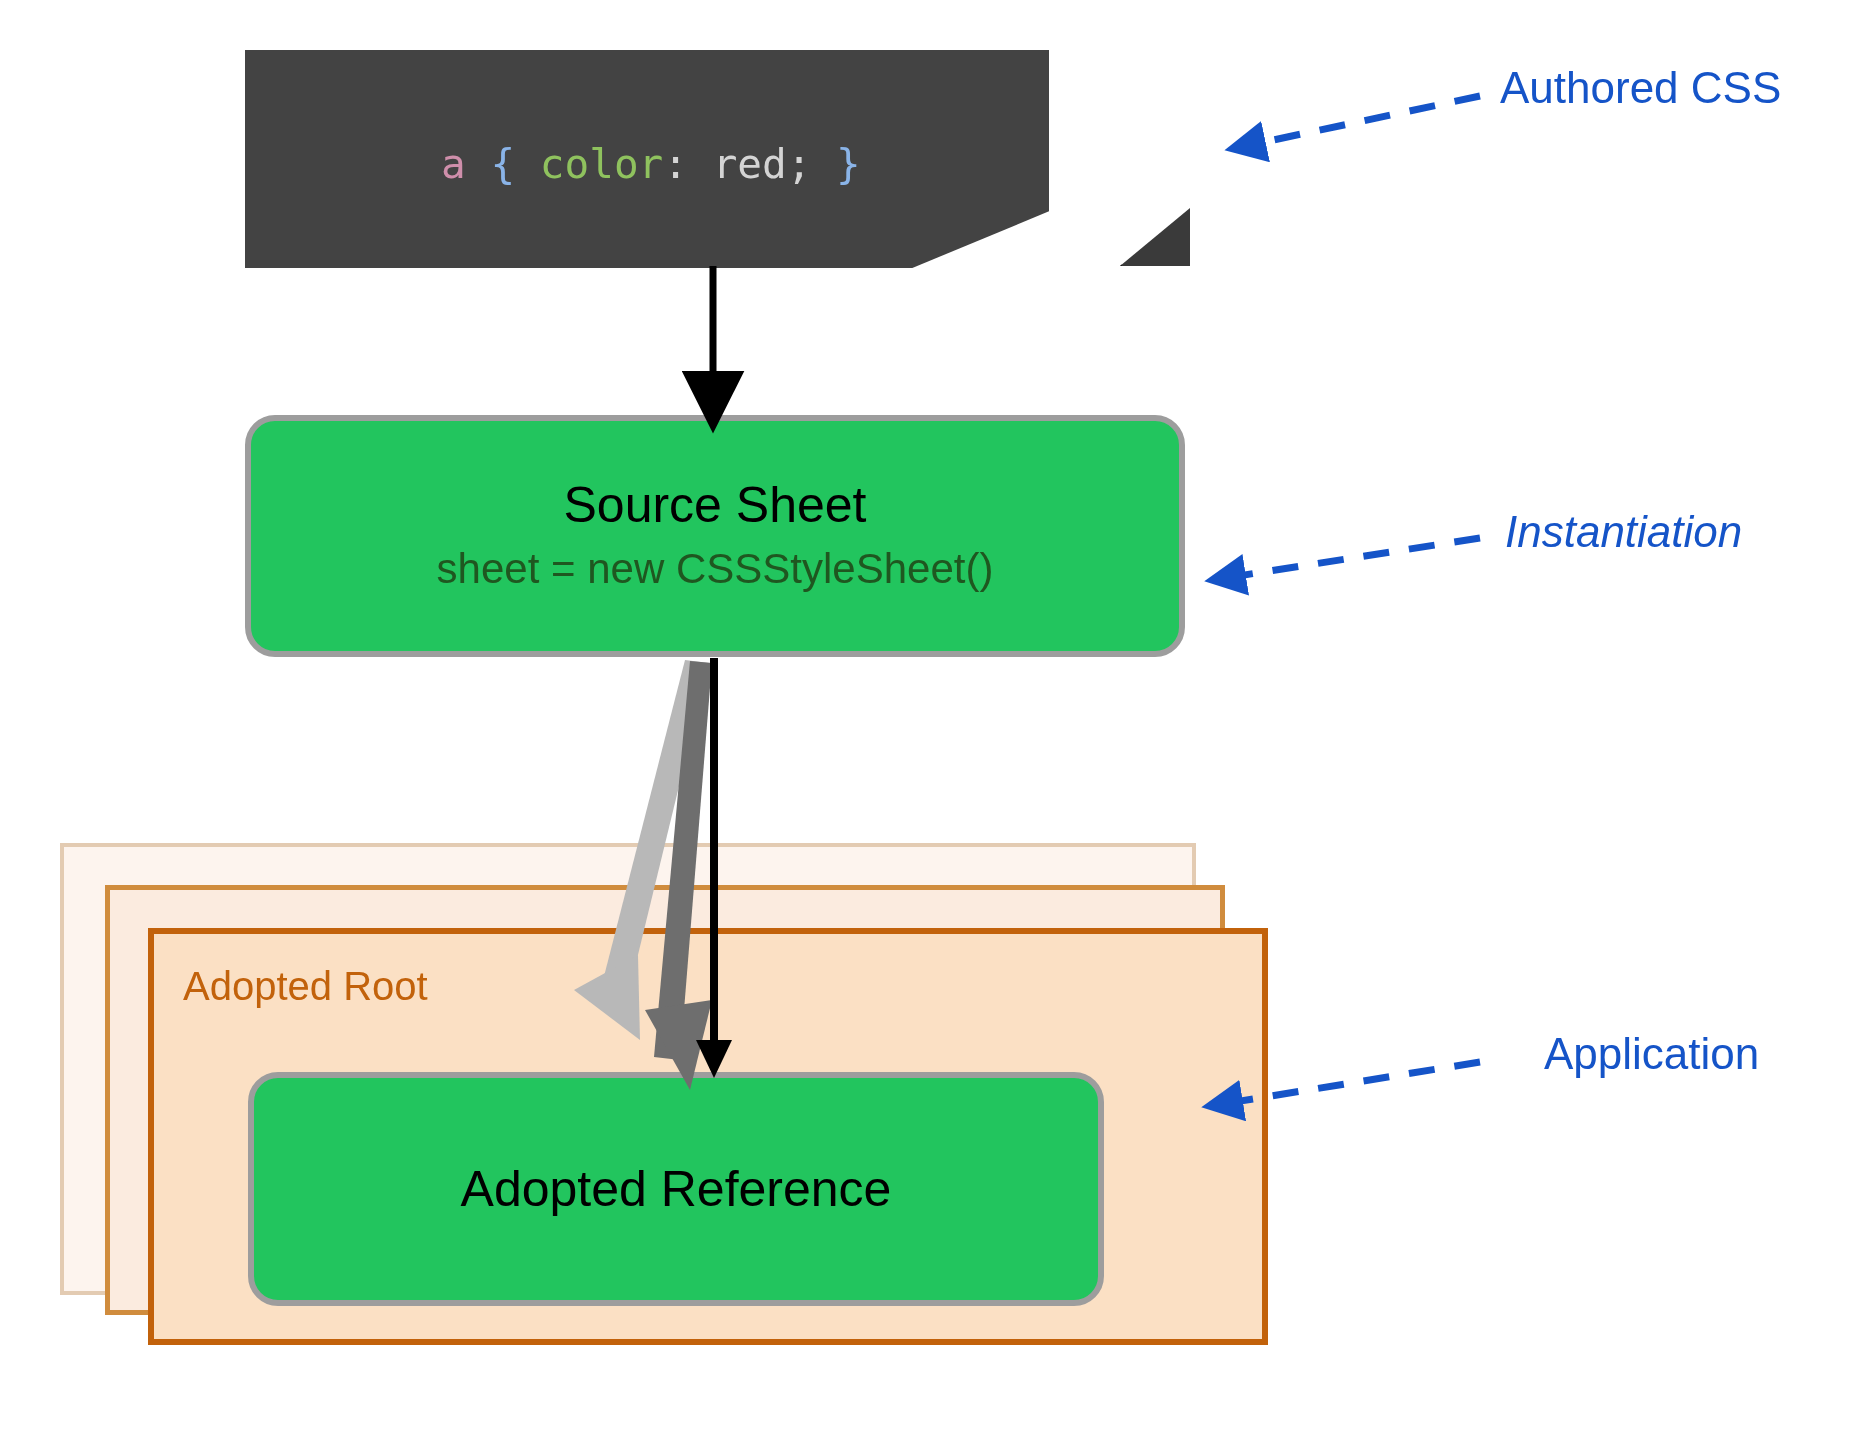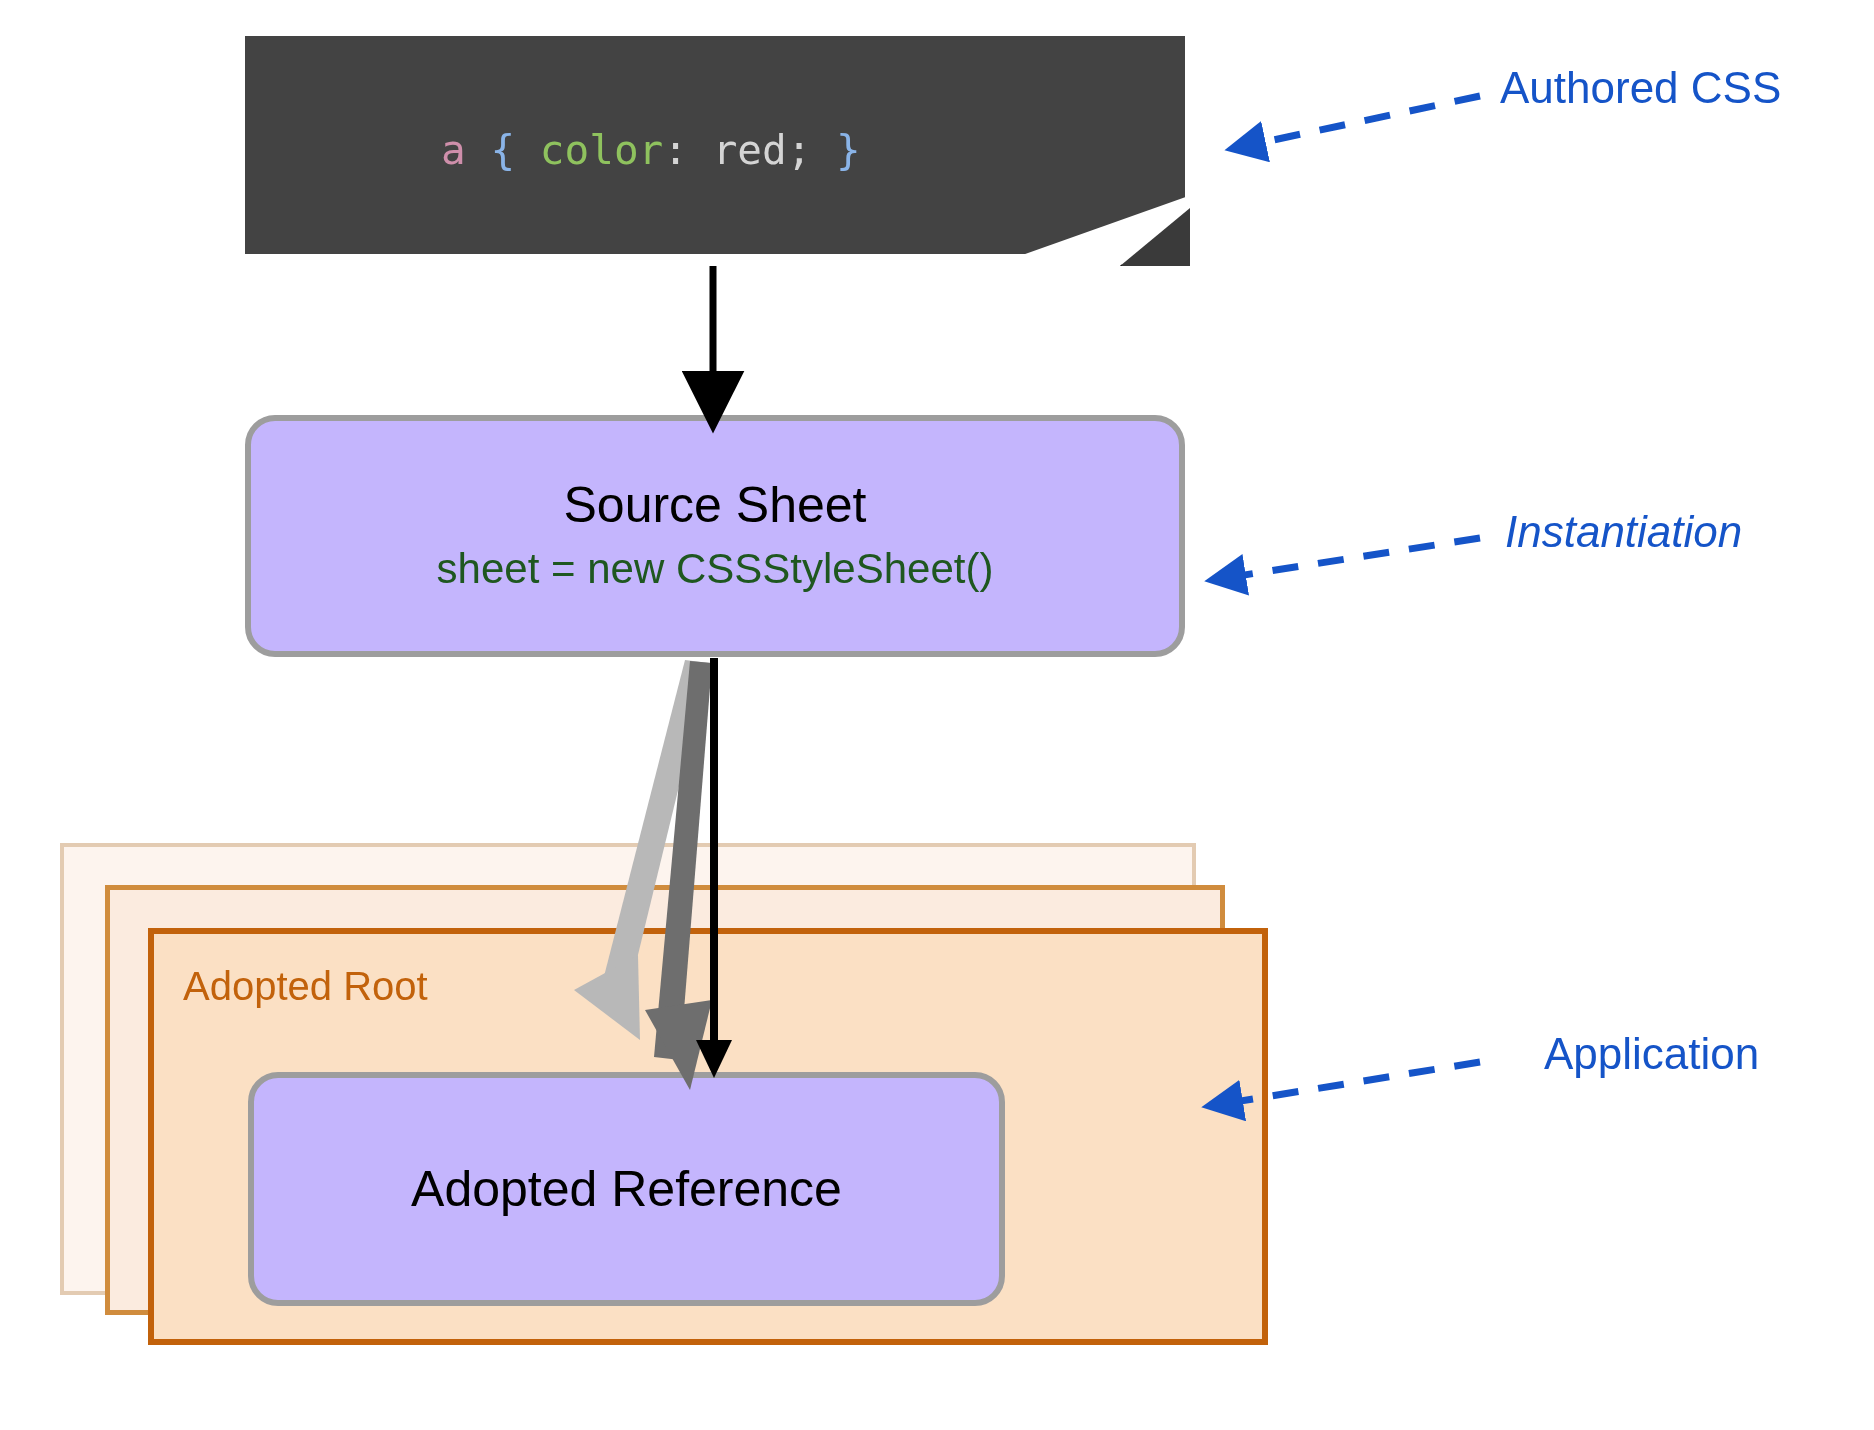--- a/index.html
+++ b/index.html
@@ -19,22 +19,22 @@
     position: absolute;
     left: 0; top: 0;
     width: 1874px;
     height: 1430px;
   }
 
   
   .code-card {
     position: absolute;
     left: 245px;
-    top: 36px;
-    width: 940px;
+    top: 50px;
+    width: 804px;
     height: 218px;
     background: #434343;
     -webkit-clip-path: polygon(0 0, 100% 0, 100% 74%, 83% 100%, 0 100%);
     clip-path: polygon(0 0, 100% 0, 100% 74%, 83% 100%, 0 100%);
     box-sizing: border-box;
     padding: 36px 0 12px 48px;
   }
   .code-fold {
     position: absolute;
     left: 1120px;
@@ -54,21 +54,21 @@
     letter-spacing: 0px;
   }
   .tok-sel   { color: #cf8fab; }
   .tok-brace { color: #8ab4e8; }
   .tok-prop  { color: #8fc25e; }
   .tok-val   { color: #d4d4d4; }
 
   
   .proc-box {
     position: absolute;
-    background: #c4b5fd;
+    background: #22c55e;
     border: 6px solid #9d9d9d;
     border-radius: 30px;
     box-sizing: border-box;
     display: flex;
     flex-direction: column;
     align-items: center;
     justify-content: center;
   }
   .proc-title {
     color: #000000;
@@ -88,21 +88,21 @@
 
   #source-sheet-box {
     left: 245px;
     top: 415px;
     width: 940px;
     height: 242px;
   }
   #adopted-reference-box {
     left: 248px;
     top: 1072px;
-    width: 757px;
+    width: 856px;
     height: 234px;
   }
 
   
   .shadow-card {
     position: absolute;
     box-sizing: border-box;
   }
   #shadow-card-back {
     left: 60px;

